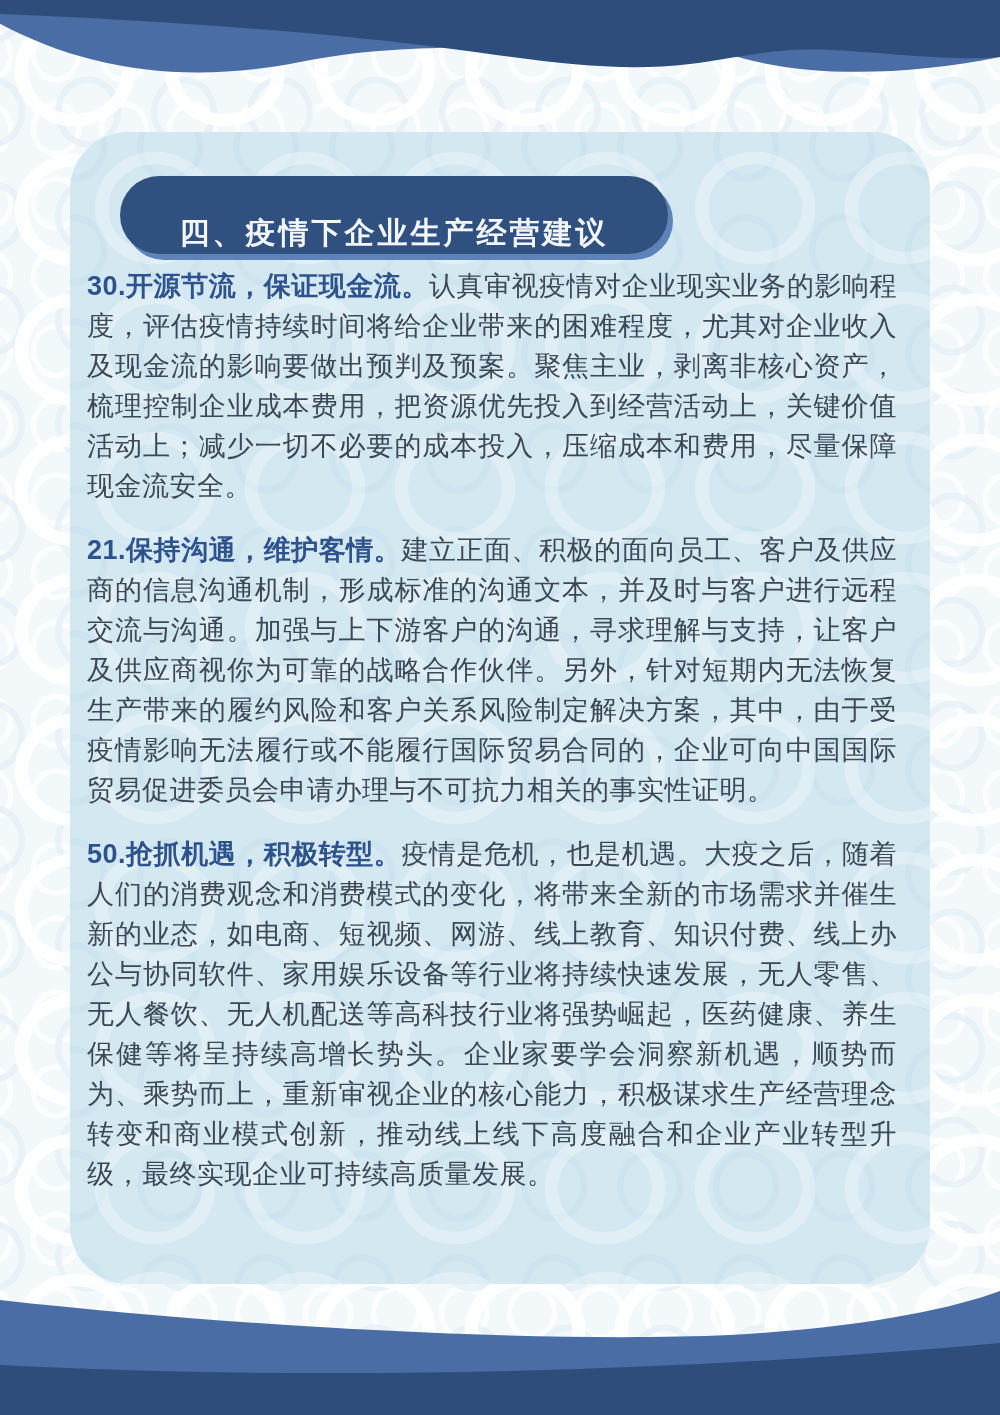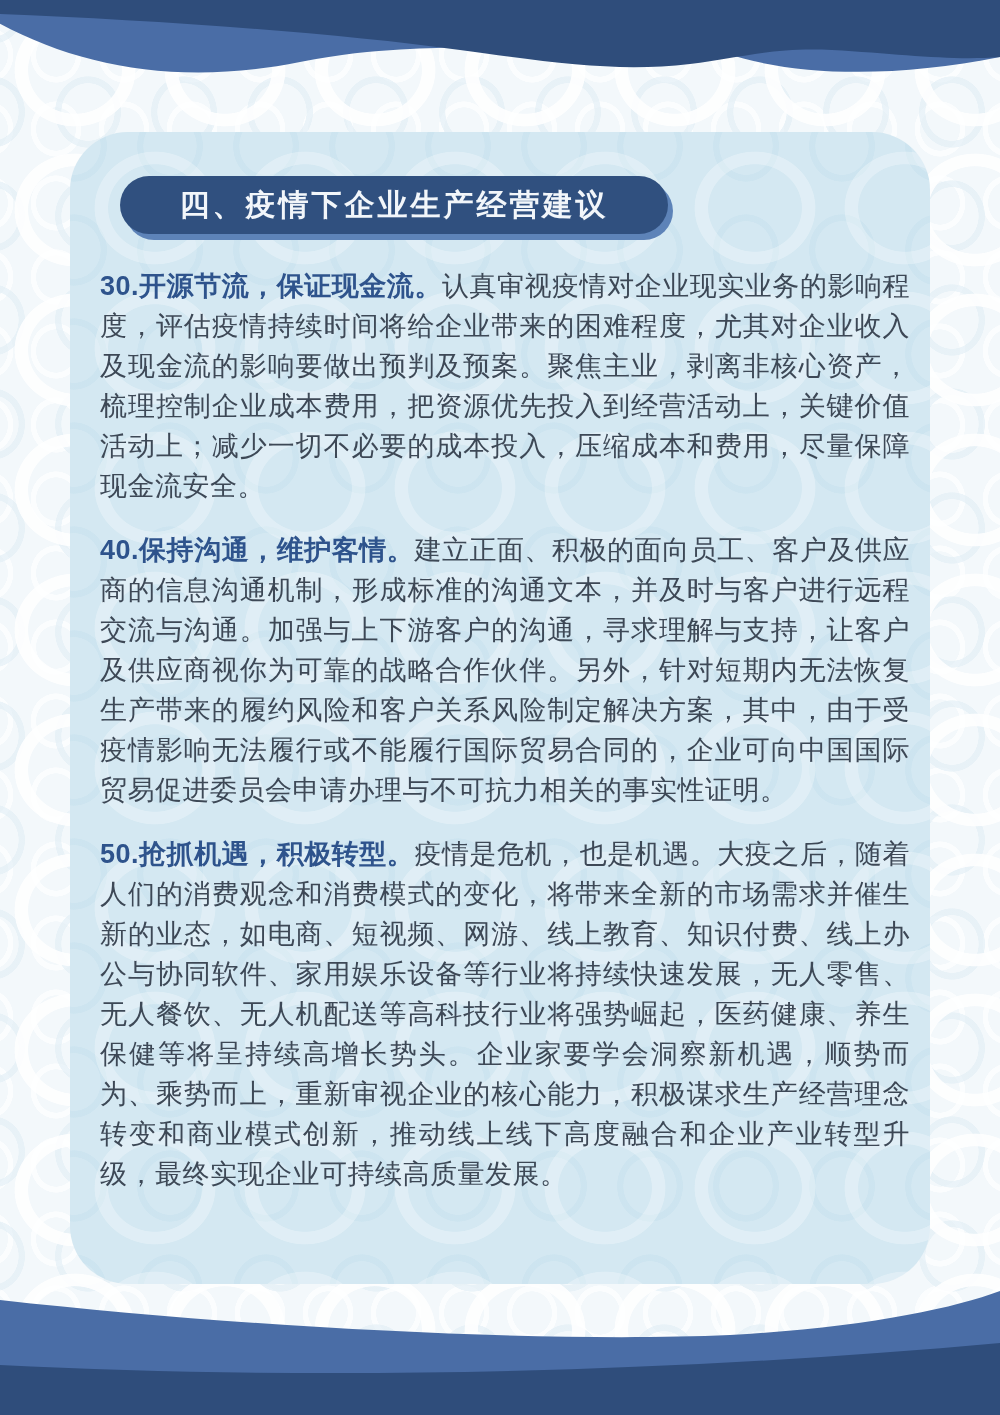--- a/index.html
+++ b/index.html
@@ -37,40 +37,40 @@
     background-size: 150px 140px, 96px 104px;
     background-position: 10px 6px, 52px 66px;
     z-index: 1;
   }
 
   .banner-pill {
     position: absolute;
     left: 120px;
     top: 176px;
     width: 548px;
-    height: 58px;
+    height: 78px;
     border-radius: 40px;
     background: var(--pill-bg, #30507f);
     box-shadow: 5px 6px 0 var(--pill-rim, #5d83b8);
     display: flex;
-    align-items: center;
+    align-items: flex-end;
     justify-content: center;
     z-index: 4;
   }
   .banner-pill .banner-title {
     color: var(--banner-text, #f2f6fa);
     font-size: 30px;
     font-weight: bold;
     letter-spacing: 3px;
     white-space: nowrap;
   }
 
   .text-block {
     position: absolute;
-    left: 100px;
+    left: 87px;
     top: 266px;
     width: 810px;
     z-index: 4;
   }
   .text-block p {
     margin: 0 0 24px 0;
     font-size: 27px;
     line-height: 40px;
     text-align: justify;
     color: var(--body-text, #3d4856);
@@ -94,21 +94,21 @@
 
 <div class="banner-pill">
   <span class="banner-title">四、疫情下企业生产经营建议</span>
 </div>
 
 <div class="text-block">
   <p>
     <span class="para-head">30.开源节流，保证现金流。</span><span>认真审视疫情对企业现实业务的影响程度，评估疫情持续时间将给企业带来的困难程度，尤其对企业收入及现金流的影响要做出预判及预案。聚焦主业，剥离非核心资产，梳理控制企业成本费用，把资源优先投入到经营活动上，关键价值活动上；减少一切不必要的成本投入，压缩成本和费用，尽量保障现金流安全。</span>
   </p>
   <p>
-    <span class="para-head">40.保持沟通，维护客情。</span><span>建立正面、积极的面向员工、客户及供应商的信息沟通机制，形成标准的沟通文本，并及时与客户进行远程交流与沟通。加强与上下游客户的沟通，寻求理解与支持，让客户及供应商视你为可靠的战略合作伙伴。另外，针对短期内无法恢复生产带来的履约风险和客户关系风险制定解决方案，其中，由于受疫情影响无法履行或不能履行国际贸易合同的，企业可向中国国际贸易促进委员会申请办理与不可抗力相关的事实性证明。</span>
+    <span class="para-head">21.保持沟通，维护客情。</span><span>建立正面、积极的面向员工、客户及供应商的信息沟通机制，形成标准的沟通文本，并及时与客户进行远程交流与沟通。加强与上下游客户的沟通，寻求理解与支持，让客户及供应商视你为可靠的战略合作伙伴。另外，针对短期内无法恢复生产带来的履约风险和客户关系风险制定解决方案，其中，由于受疫情影响无法履行或不能履行国际贸易合同的，企业可向中国国际贸易促进委员会申请办理与不可抗力相关的事实性证明。</span>
   </p>
   <p>
     <span class="para-head">50.抢抓机遇，积极转型。</span><span>疫情是危机，也是机遇。大疫之后，随着人们的消费观念和消费模式的变化，将带来全新的市场需求并催生新的业态，如电商、短视频、网游、线上教育、知识付费、线上办公与协同软件、家用娱乐设备等行业将持续快速发展，无人零售、无人餐饮、无人机配送等高科技行业将强势崛起，医药健康、养生保健等将呈持续高增长势头。企业家要学会洞察新机遇，顺势而为、乘势而上，重新审视企业的核心能力，积极谋求生产经营理念转变和商业模式创新，推动线上线下高度融合和企业产业转型升级，最终实现企业可持续高质量发展。</span>
   </p>
 </div>
 
 <svg class="waves waves-bottom" viewBox="0 0 1000 190" width="1000" height="190" aria-hidden="true">
   <path fill="var(--medium-blue, #4a6da6)" d="M0,75 C250,103 550,118 730,110 C860,103 952,84 1000,66 L1000,190 L0,190 Z"></path>
   <path fill="var(--navy, #2f4d7b)" d="M0,140 C300,155 650,150 1000,118 L1000,190 L0,190 Z"></path>
 </svg>

